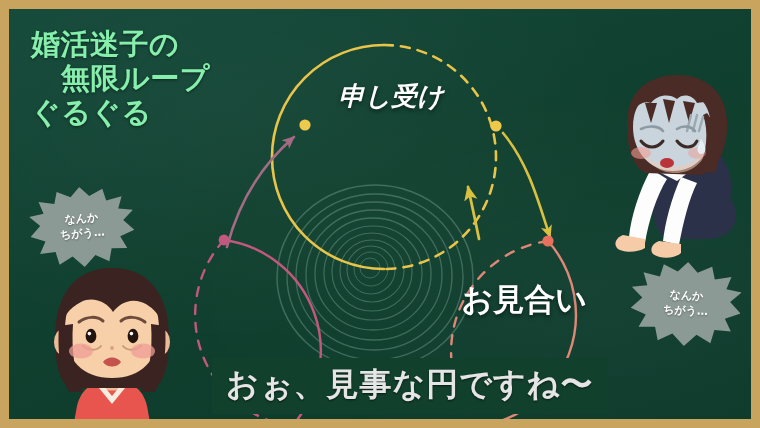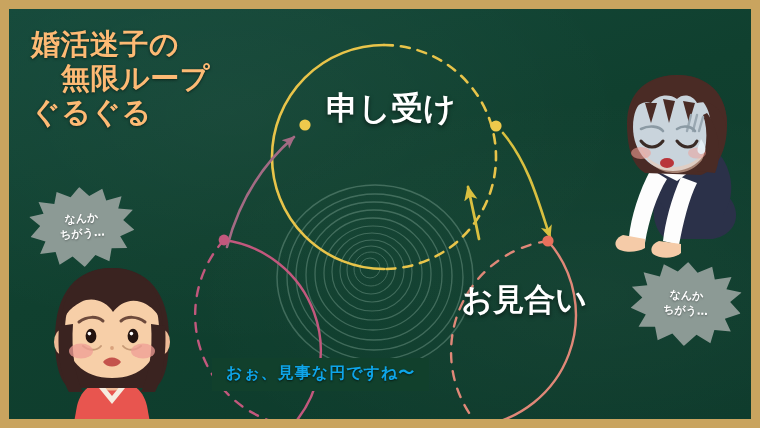--- a/index.html
+++ b/index.html
@@ -20,43 +20,43 @@
     background:
       radial-gradient(ellipse at 30% 25%, rgba(255,255,255,.035) 0%, rgba(255,255,255,0) 55%),
       radial-gradient(ellipse at 78% 70%, rgba(255,255,255,.03) 0%, rgba(255,255,255,0) 50%),
       linear-gradient(160deg,#14493a 0%,#10402f 45%,#0d3a2b 100%);
   }
   #svgLayer{position:absolute;left:0;top:0;width:742px;height:410px;}
 
   
   .title{
     position:absolute;left:22px;top:18px;
-    color:#fdba74;font-weight:700;line-height:1.18;
+    color:#86efac;font-weight:700;line-height:1.18;
     font-size:29px;letter-spacing:.5px;
     text-shadow:0 1px 3px rgba(0,0,0,.5);
     pointer-events:none;
   }
   .title .l2{padding-left:30px;display:block;}
 
   
   .clabel{
     position:absolute;color:#fff;font-weight:700;
     text-shadow:0 2px 4px rgba(0,0,0,.55);
     white-space:nowrap;text-align:center;line-height:1.2;
   }
-  #lblTop{left:282px;top:80px;width:200px;font-size:32px;}
+  #lblTop{left:282px;top:72px;width:200px;font-size:26px;font-style:italic;}
   #lblLeft{left:205px;top:272px;width:140px;font-size:31px;}
   #lblRight{left:398px;top:272px;width:180px;font-size:31px;text-align:right;}
 
   
   #subtitle{
     position:absolute;left:203px;top:349px;
     background:#11402c;
     padding:5px 14px 7px 14px;
-    color:#0ea5e9;font-size:16px;font-weight:700;
+    color:#e5e5e5;font-size:32px;font-weight:700;
     letter-spacing:1px;white-space:nowrap;
     text-shadow:0 1px 2px rgba(0,0,0,.6);
   }
 
   
   .burst{
     position:absolute;
     display:flex;align-items:center;justify-content:center;
     color:#fff;font-weight:700;font-size:11px;line-height:1.35;
     text-align:center;

